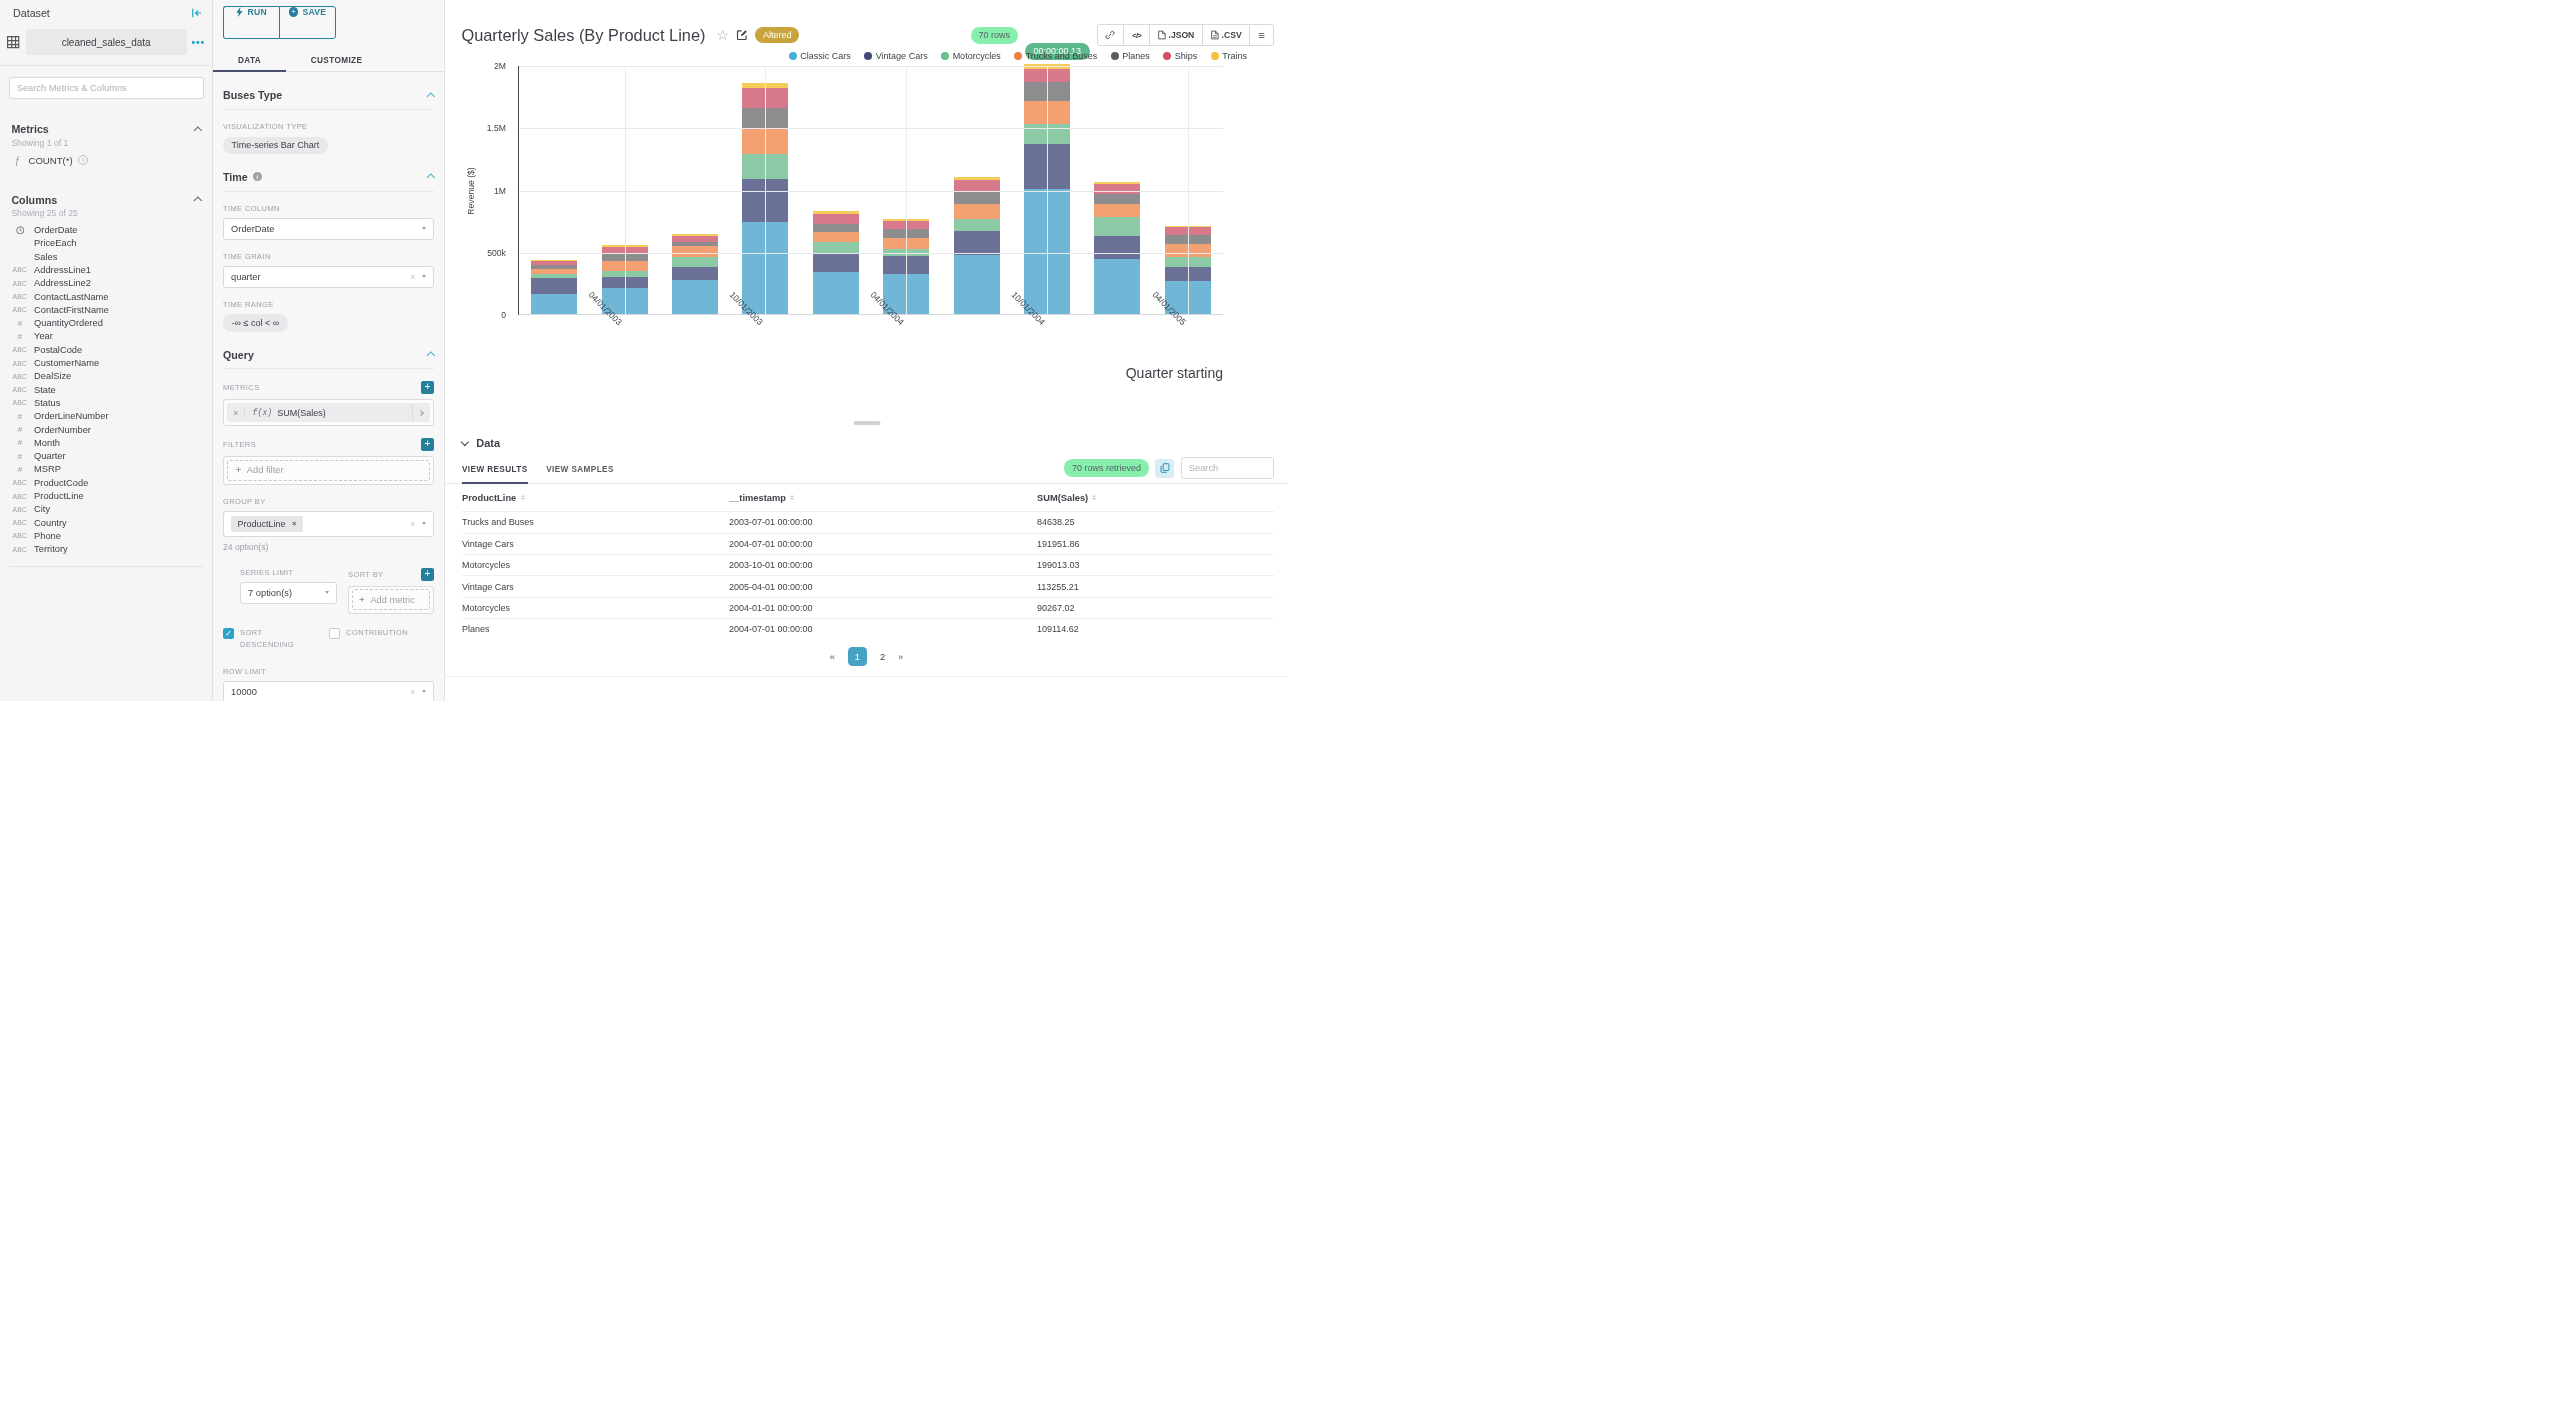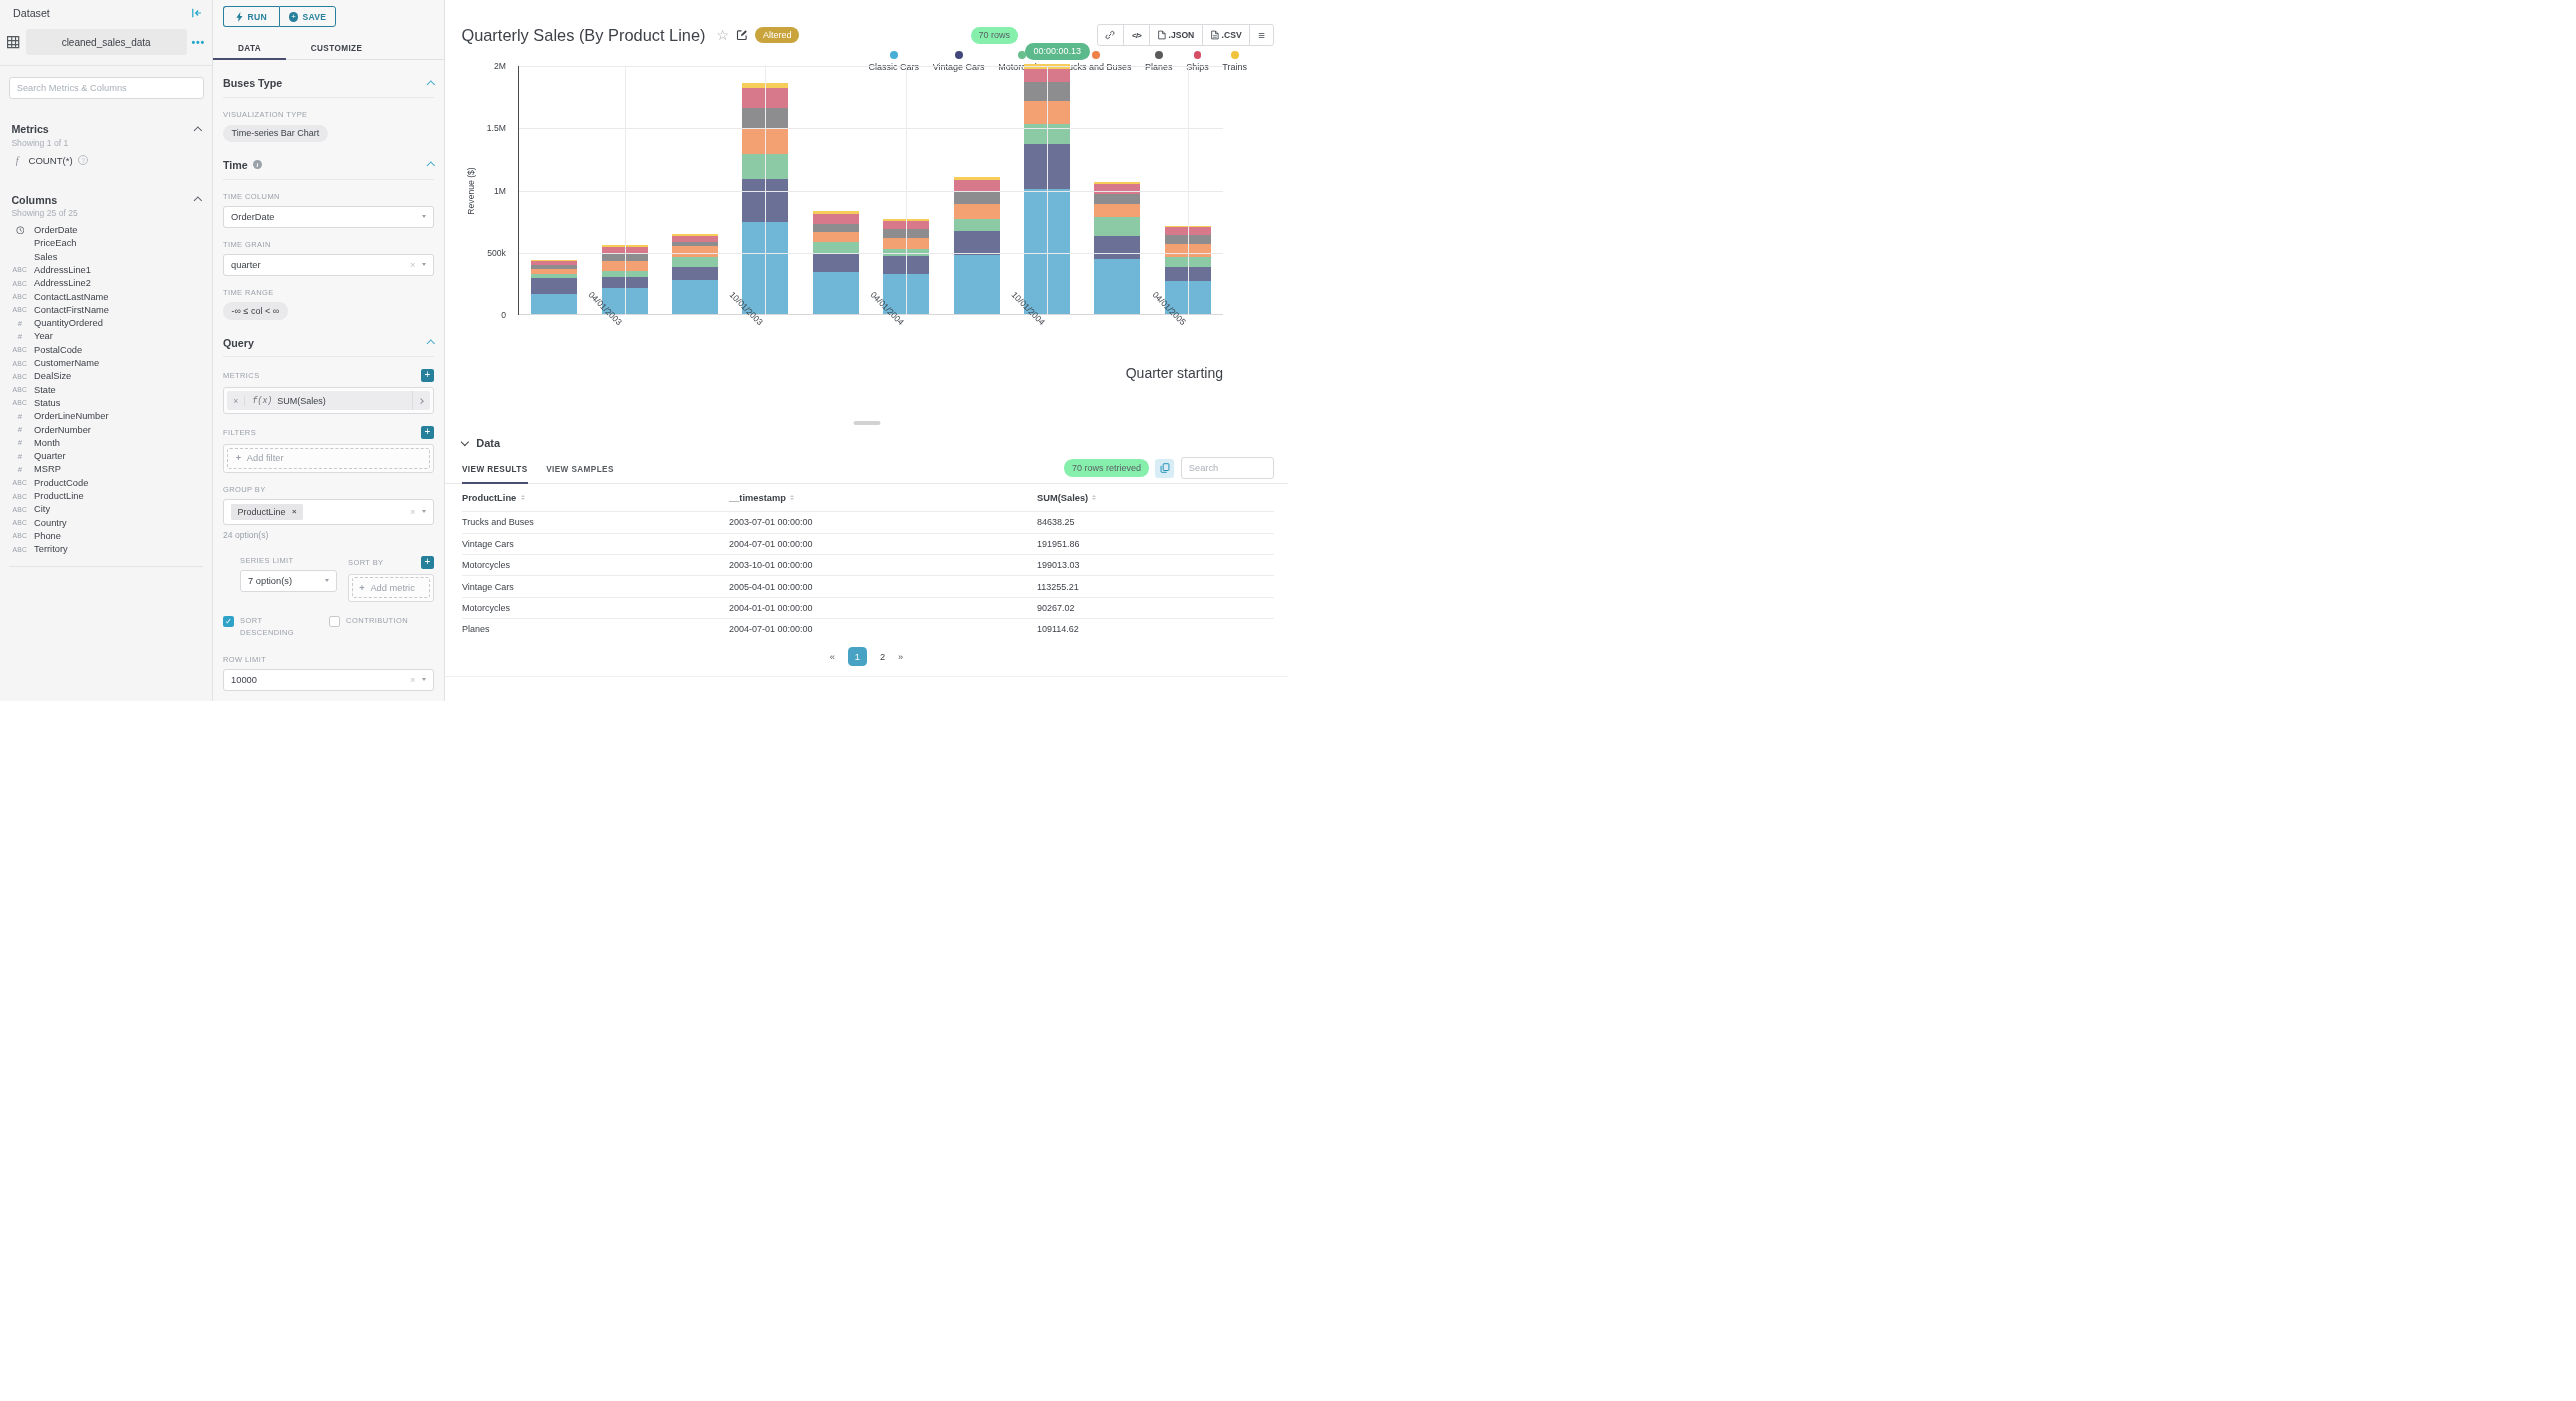--- a/index.html
+++ b/index.html
@@ -33,21 +33,21 @@
   .col-row { display:flex; align-items:center; height:13.3px; padding:0 11.4px; cursor:pointer; }
   .col-type { width:17px; text-align:center; color:#9AA0A8; flex-shrink:0; }
   .col-type.abc { font-size:6.8px; letter-spacing:0.3px; }
   .col-type.num { font-size:7.8px; }
   .col-name { font-size:9.3px; margin-left:5.7px; white-space:nowrap; }
   .cols-divider { border-bottom:0.7px solid #E4E4E6; margin:10px 8.6px 0; }
 
   
   .control { width:232px; background:#F7F7F8; border-right:0.7px solid #E2E2E4; padding:0 10px; flex-shrink:0; }
   .actions { display:flex; margin-top:6.4px; width:113px; }
-  .act-btn { flex:1; height:21px; display:flex; align-items:center; justify-content:center; gap:4.3px; border:0.7px solid #26809C; color:#26809C; font-size:8.6px; font-weight:700; letter-spacing:0.2px; cursor:pointer; background:transparent; }
+  .act-btn { flex:1; height:33px; display:flex; justify-content:center; gap:4.3px; border:0.7px solid #26809C; color:#26809C; font-size:8.6px; font-weight:700; letter-spacing:0.2px; cursor:pointer; background:transparent; }
   .act-btn.run { border-radius:2.9px 0 0 2.9px; border-right:none; }
   .act-btn.save { border-radius:0 2.9px 2.9px 0; }
   .plus-circle { width:9.3px; height:9.3px; border-radius:50%; background:#26809C; color:#fff; font-size:7.8px; line-height:9.3px; text-align:center; font-weight:400; }
   .cp-tabs { display:flex; margin:11.4px -10px 0; border-bottom:0.7px solid #E1E1E4; height:21.4px; }
   .cp-tab { display:flex; align-items:center; justify-content:center; font-size:8.2px; font-weight:600; letter-spacing:0.4px; color:#3E4248; cursor:pointer; position:relative; }
   .cp-tab.t1 { width:73px; }
   .cp-tab.t2 { width:101px; }
   .cp-tab.active::after { content:""; position:absolute; left:0; right:0; bottom:-0.7px; height:2.1px; background:#494E70; }
   .cp-section { display:flex; align-items:center; justify-content:space-between; margin-top:17px; padding-bottom:7.8px; border-bottom:0.7px solid #E8E8EA; }
   .cp-sec-title { font-size:10.7px; font-weight:600; display:flex; align-items:center; gap:5px; }
@@ -92,21 +92,21 @@
   .m-spacer { flex:1; }
   .rows-pill { background:#86efac; color:#5A5F66; font-size:9px; border-radius:8.6px; padding:3.6px 7.8px; white-space:nowrap;text-align:right; }
   .timer-pill { background:#5CB98B; color:#fff; font-size:9px; border-radius:8.6px; padding:3.6px 8.6px; white-space:nowrap;margin-top:32px; }
   .btn-group { display:flex; border:0.7px solid #DADADE; border-radius:2.9px; background:#fff; height:22px; align-items:stretch; }
   .bg-cell { display:flex; align-items:center; gap:2.9px; padding:0 7.8px; border-left:0.7px solid #DADADE; cursor:pointer; font-size:8.6px; font-weight:600; color:#3E4248; }
   .bg-cell:first-child { border-left:none; }
   .code-glyph { font-size:7.8px; font-weight:700; letter-spacing:-0.7px; }
   .menu-glyph { font-size:11.4px; font-weight:700; }
 
   .legend { position:absolute; top:51px; right:41px; display:flex; gap:13.6px; }
-  .legend-item { display:flex; align-items:center; gap:3.6px; font-size:9px; cursor:pointer; white-space:nowrap;flex-direction:column; }
+  .legend-item { display:flex; align-items:center; gap:3.6px; font-size:9px; cursor:pointer; white-space:nowrap; }
   .legend-dot { width:7.8px; height:7.8px; border-radius:50%; }
 
   .ylabel-wrap { position:absolute; left:0; top:66px; height:249px; width:51px; display:flex; align-items:center; justify-content:center; }
   .ylabel-wrap span { transform:rotate(-90deg); white-space:nowrap; font-size:8.6px; }
   .yticks { position:absolute; left:0; top:66px; width:68px; height:249px; }
   .ytick { position:absolute; right:7.1px; transform:translateY(-50%); font-size:8.6px; }
   .plot { position:absolute; left:73px; top:66px; width:705px; height:249px; border-left:1.4px solid #4B4B4F; }
   .grid-h { position:absolute; left:0; right:0; height:0.7px; background:#E9E9EB; }
   .grid-v { position:absolute; top:0; bottom:0; width:0.7px; background:#ECECEE; }
   .baseline { position:absolute; left:0; right:0; bottom:0; height:0.7px; background:#D7D7DA; }

